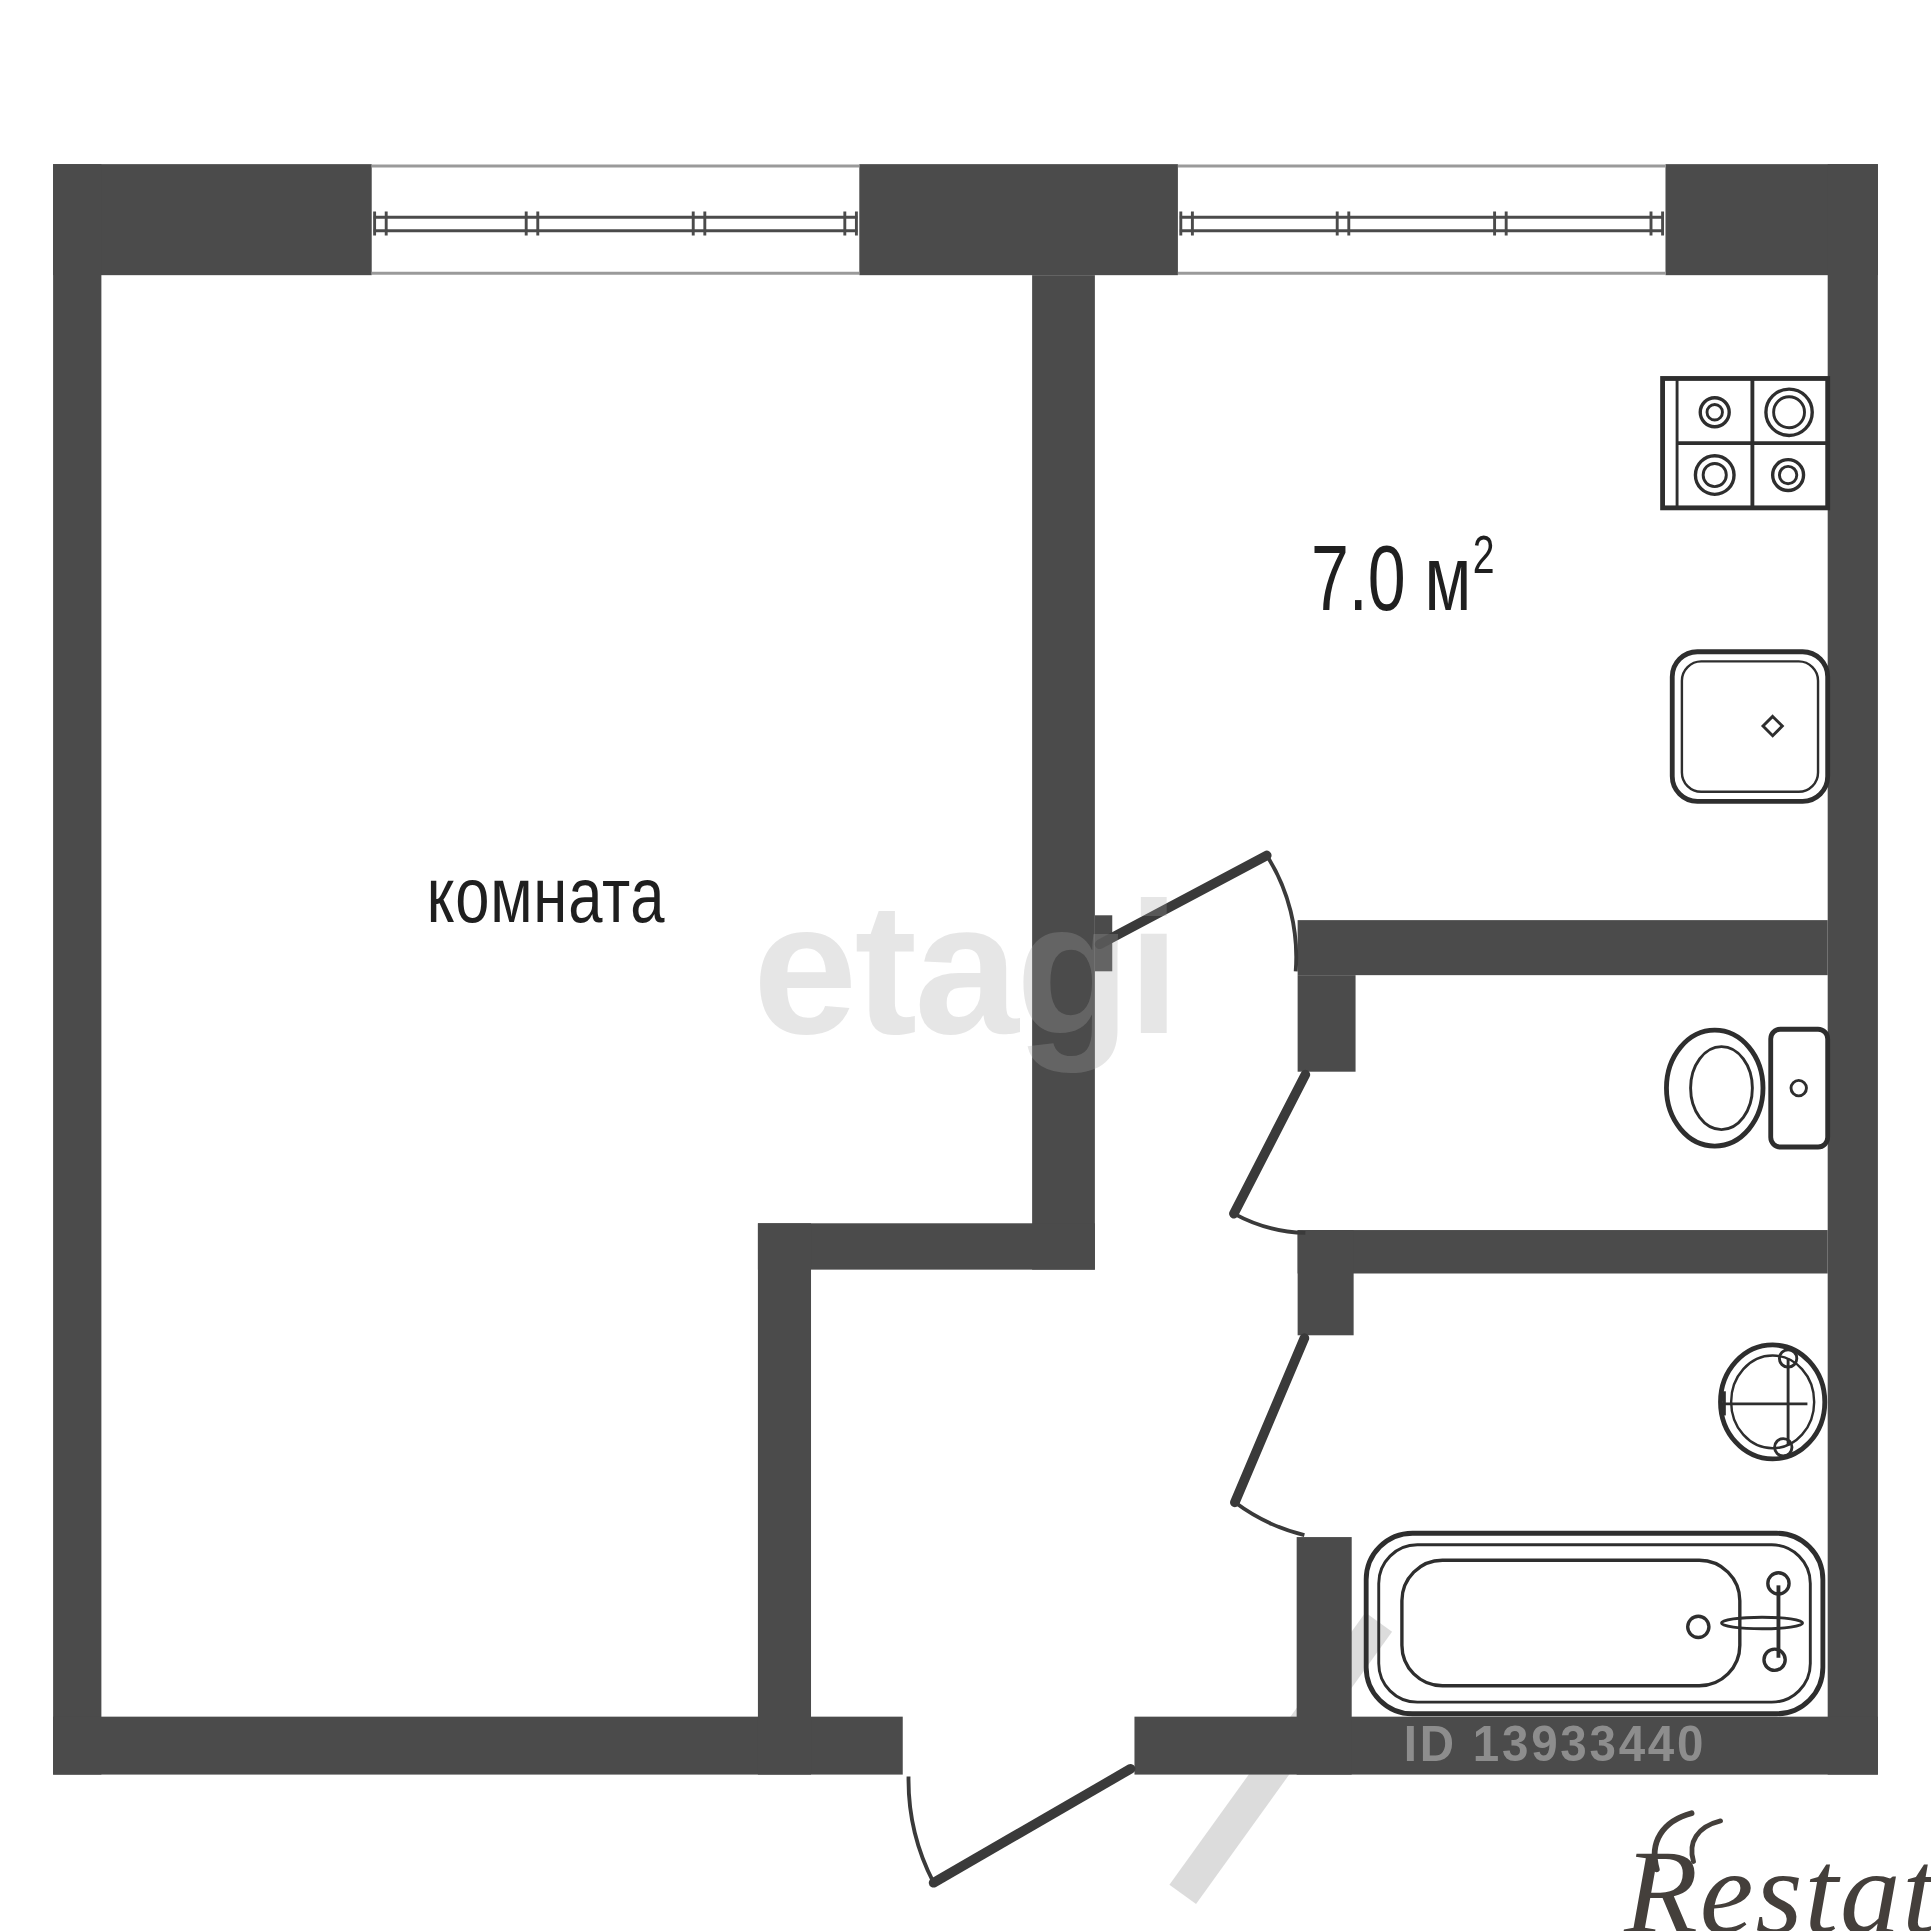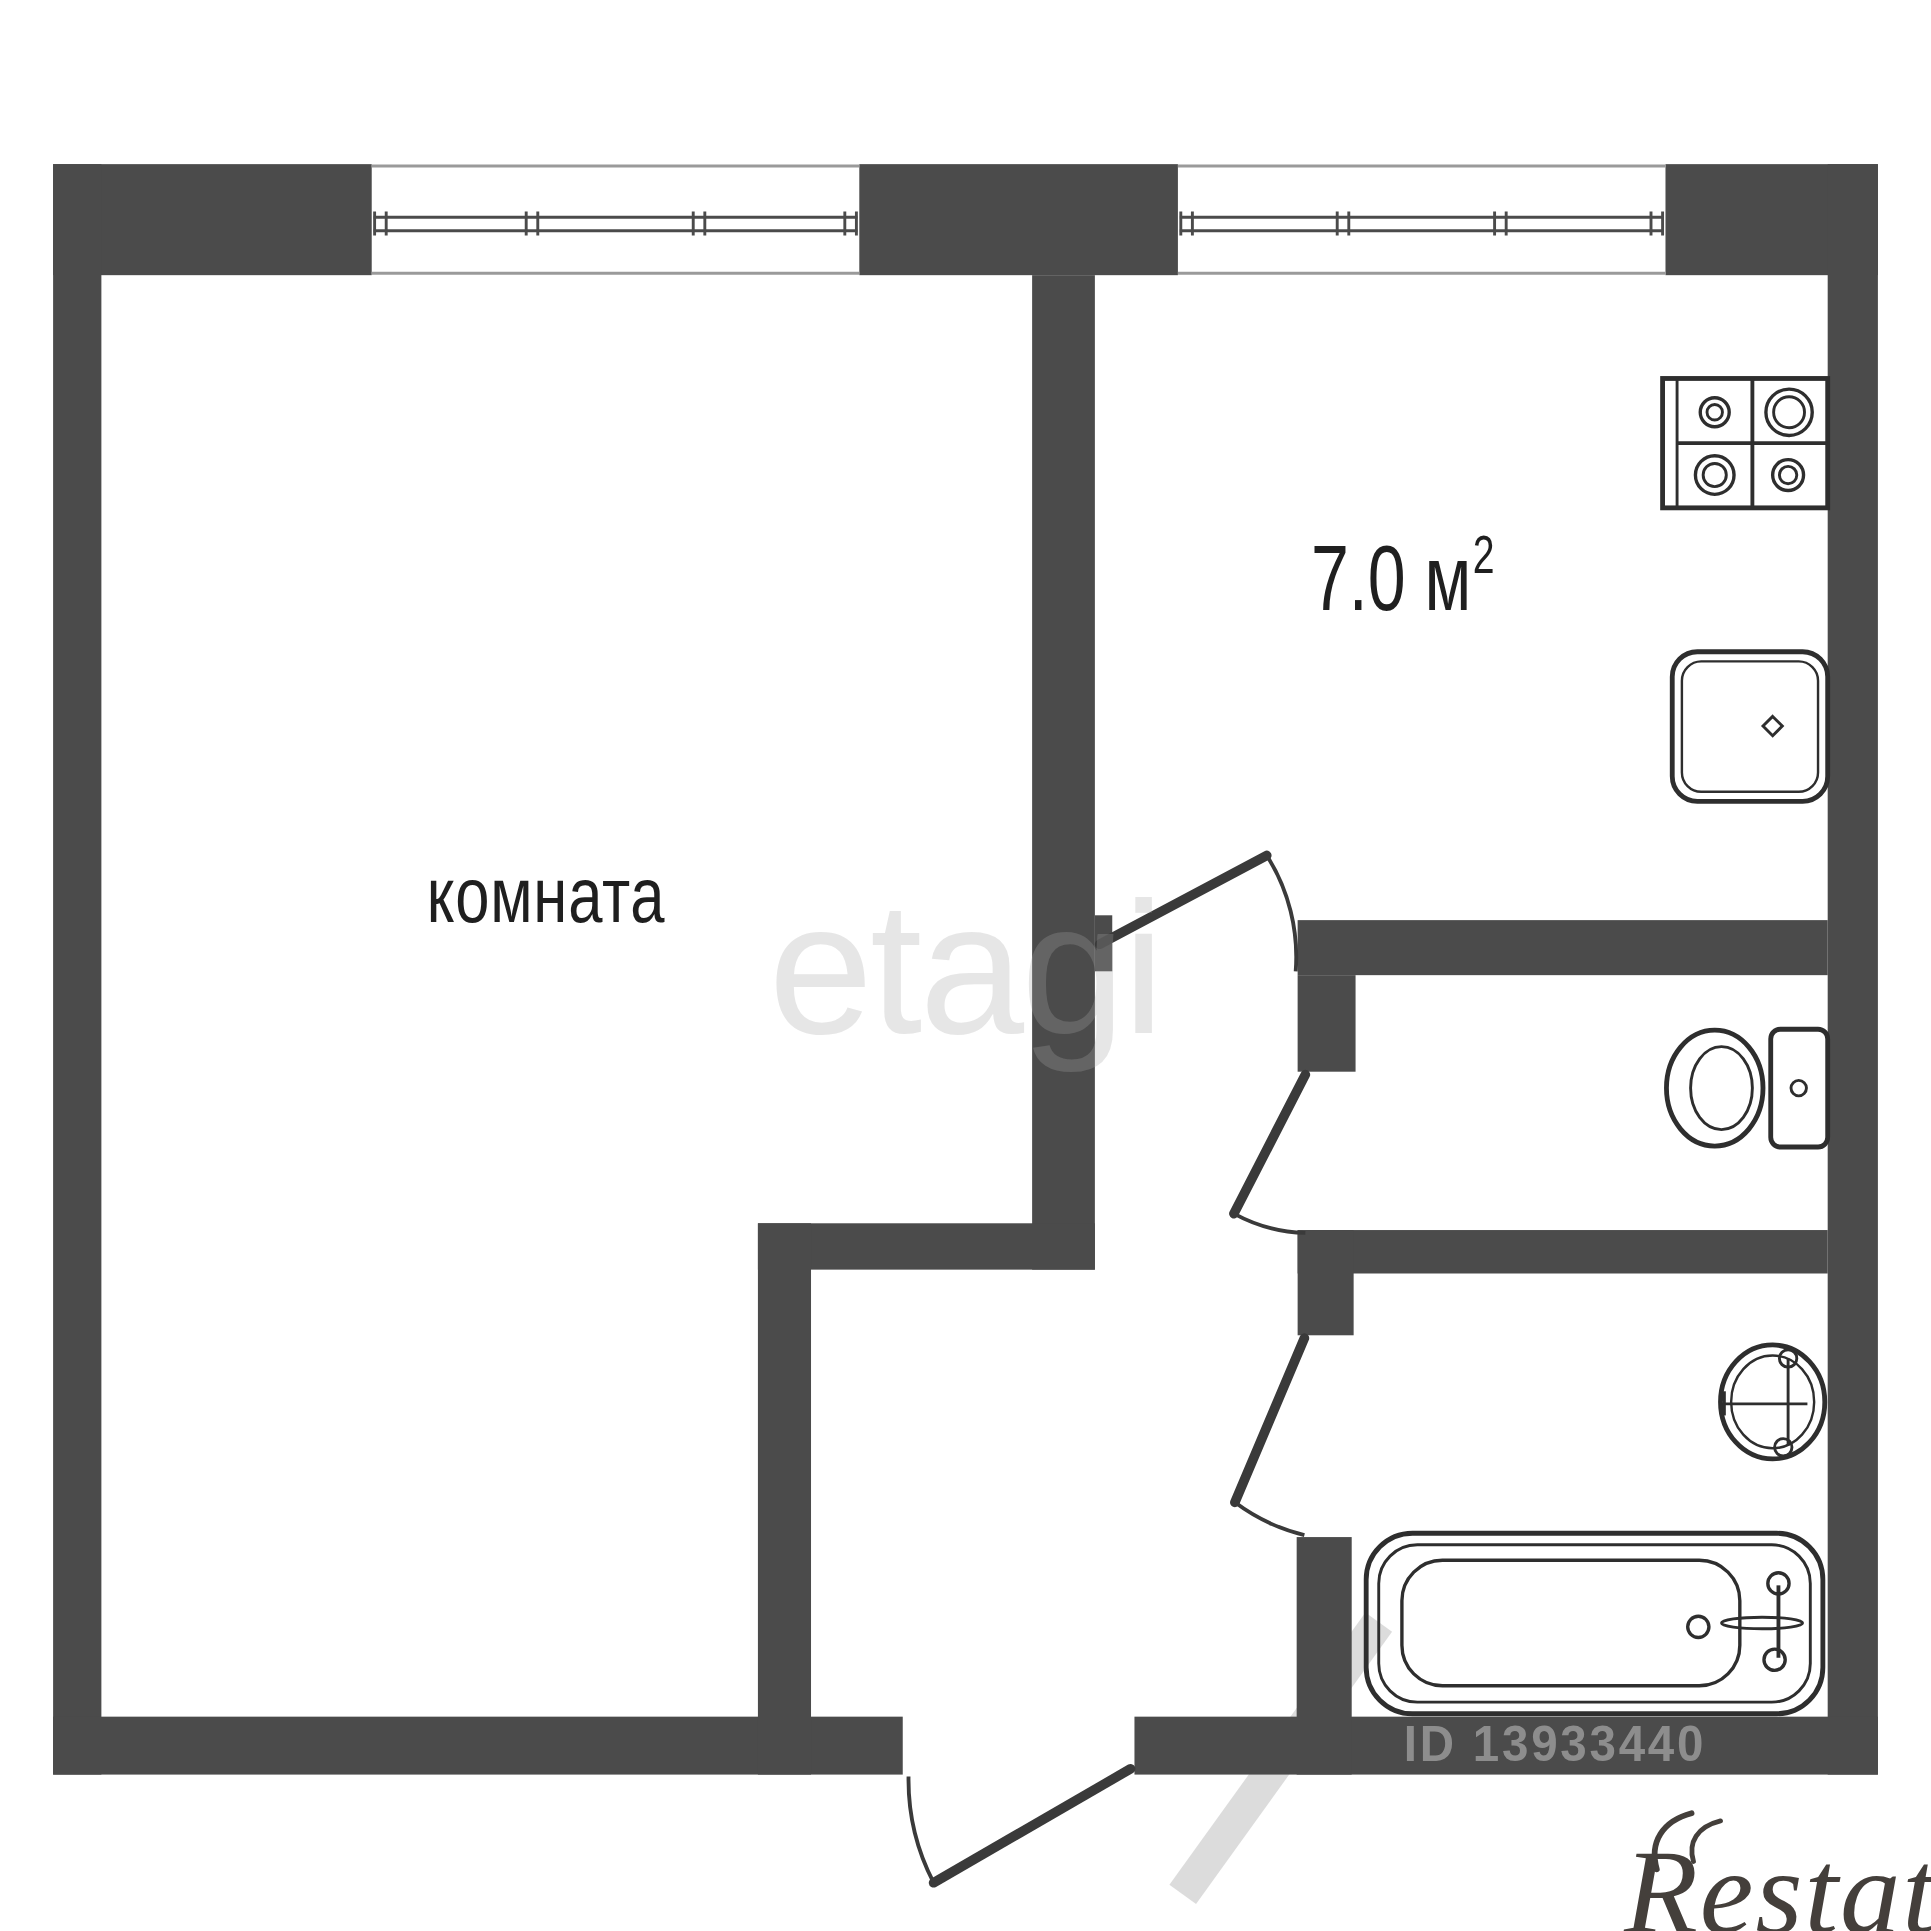--- a/index.html
+++ b/index.html
@@ -17,21 +17,21 @@
   .doorarc{stroke:var(--door);stroke-width:4;fill:none;}
   .wmstripe{stroke:var(--wm-stripe);stroke-width:34;fill:none;stroke-linecap:butt;}
   .brandln{stroke:var(--brand);fill:none;stroke-linecap:round;}
   .txt{position:absolute;white-space:nowrap;}
   .room-label{left:546px;top:895px;transform:translate(-50%,-50%) scaleX(0.8);
     font-size:77px;color:var(--text);letter-spacing:1px;}
   .area-label{left:1402px;top:578px;transform:translate(-50%,-50%) scaleX(0.74);
     font-size:92px;color:var(--text);}
   .area-label .sup{font-size:53px;position:relative;top:-37px;left:1.9px;}
   .wm-etagi{left:965px;top:968px;transform:translate(-50%,-50%);
-    font-size:188px;font-weight:400;color:var(--wm-light);letter-spacing:-2.9px;}
+    font-size:188px;font-weight:700;color:var(--wm-light);letter-spacing:-2.9px;}
   .wm-id{left:1555px;top:1744px;transform:translate(-50%,-50%) scaleX(0.95);
     font-size:50px;font-weight:700;color:var(--wm-mid);letter-spacing:2.9px;}
   .wm-restate{left:1624px;top:1823px;font-family:"Liberation Serif","DejaVu Serif",serif;
     font-style:italic;font-size:121px;color:var(--brand);letter-spacing:1.9px;}
 </style>
 </head>
 <body>
 
 <div id="stage">
 

